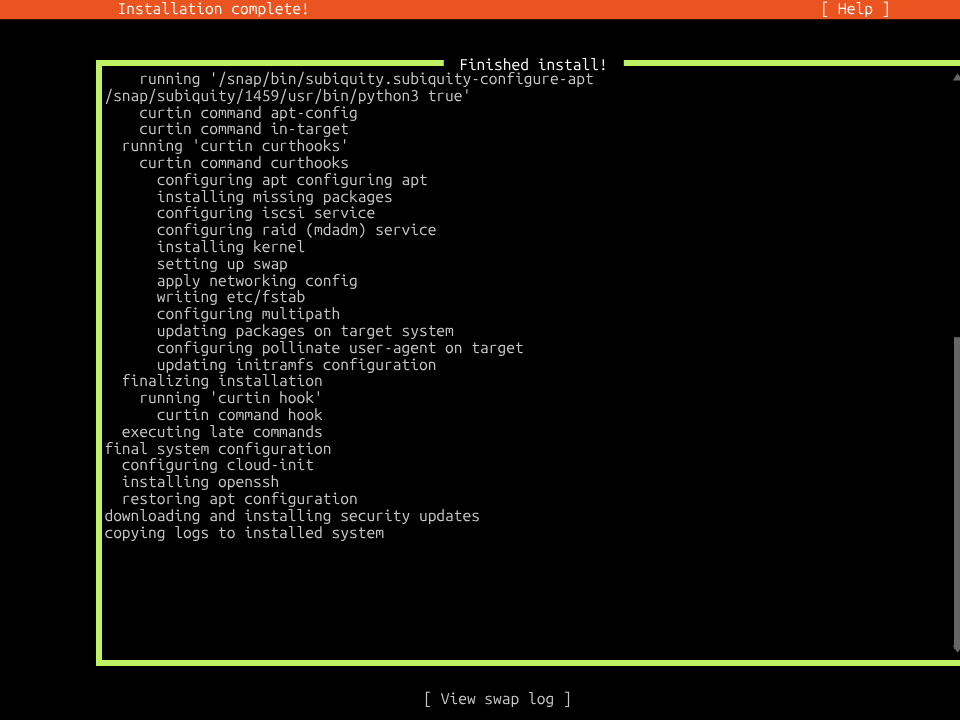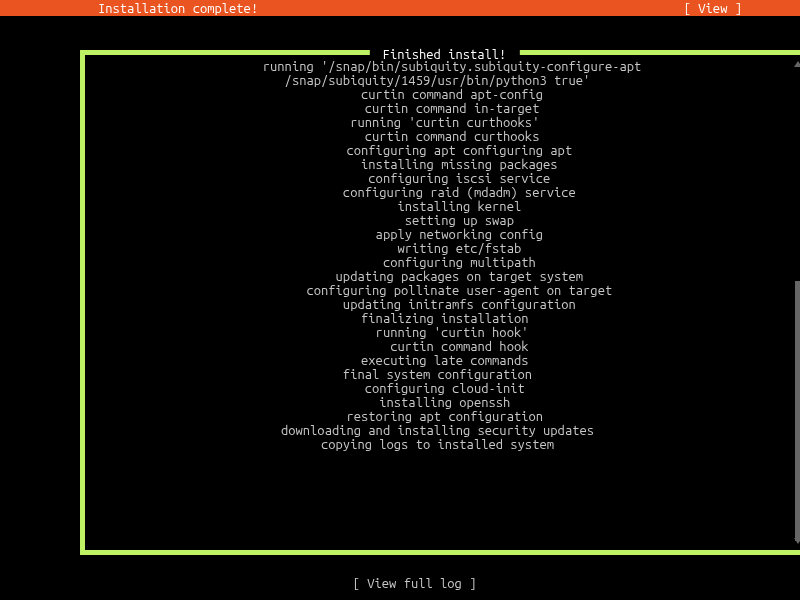--- a/index.html
+++ b/index.html
@@ -58,21 +58,20 @@
   }
   .log-body {
     position: absolute;
     left: 2px;
     right: 16px;
     top: 4px;
     bottom: 2px;
     overflow: hidden;
     white-space: pre;
     color: #c8c8c8;
-    text-align: center;
   }
   .log-line {
     white-space: pre;
     color: #c8c8c8;
   }
   .scroll-track {
     position: absolute;
     right: 4px;
     top: 6px;
     bottom: 6px;
@@ -118,32 +117,32 @@
   .btn-label {
     white-space: pre;
   }
 </style>
 </head>
 <body>
 
 <div class="topbar">
   <div class="topbar-inner">
     <span class="title">Installation complete!</span>
-    <span class="help">[ View ]</span>
+    <span class="help">[ Help ]</span>
   </div>
 </div>
 
 <div class="log-wrap">
   <div class="log-title"> Finished install! </div>
   <div class="log-body" id="log-body"><div class="log-line">    running '/snap/bin/subiquity.subiquity-configure-apt</div><div class="log-line">/snap/subiquity/1459/usr/bin/python3 true'</div><div class="log-line">    curtin command apt-config</div><div class="log-line">    curtin command in-target</div><div class="log-line">  running 'curtin curthooks'</div><div class="log-line">    curtin command curthooks</div><div class="log-line">      configuring apt configuring apt</div><div class="log-line">      installing missing packages</div><div class="log-line">      configuring iscsi service</div><div class="log-line">      configuring raid (mdadm) service</div><div class="log-line">      installing kernel</div><div class="log-line">      setting up swap</div><div class="log-line">      apply networking config</div><div class="log-line">      writing etc/fstab</div><div class="log-line">      configuring multipath</div><div class="log-line">      updating packages on target system</div><div class="log-line">      configuring pollinate user-agent on target</div><div class="log-line">      updating initramfs configuration</div><div class="log-line">  finalizing installation</div><div class="log-line">    running 'curtin hook'</div><div class="log-line">      curtin command hook</div><div class="log-line">  executing late commands</div><div class="log-line">final system configuration</div><div class="log-line">  configuring cloud-init</div><div class="log-line">  installing openssh</div><div class="log-line">  restoring apt configuration</div><div class="log-line">downloading and installing security updates</div><div class="log-line">copying logs to installed system</div></div>
   <div class="scroll-track">
     <div class="scroll-up"></div>
     <div class="scroll-thumb"></div>
     <div class="scroll-down"></div>
   </div>
 </div>
 
 <div class="buttons">
   <span class="btn-row">
-    <span class="btn-label">[ View full log ]</span>
+    <span class="btn-label">[ View swap log ]</span>
   </span>
 
 </div>
 
 </body></html>

